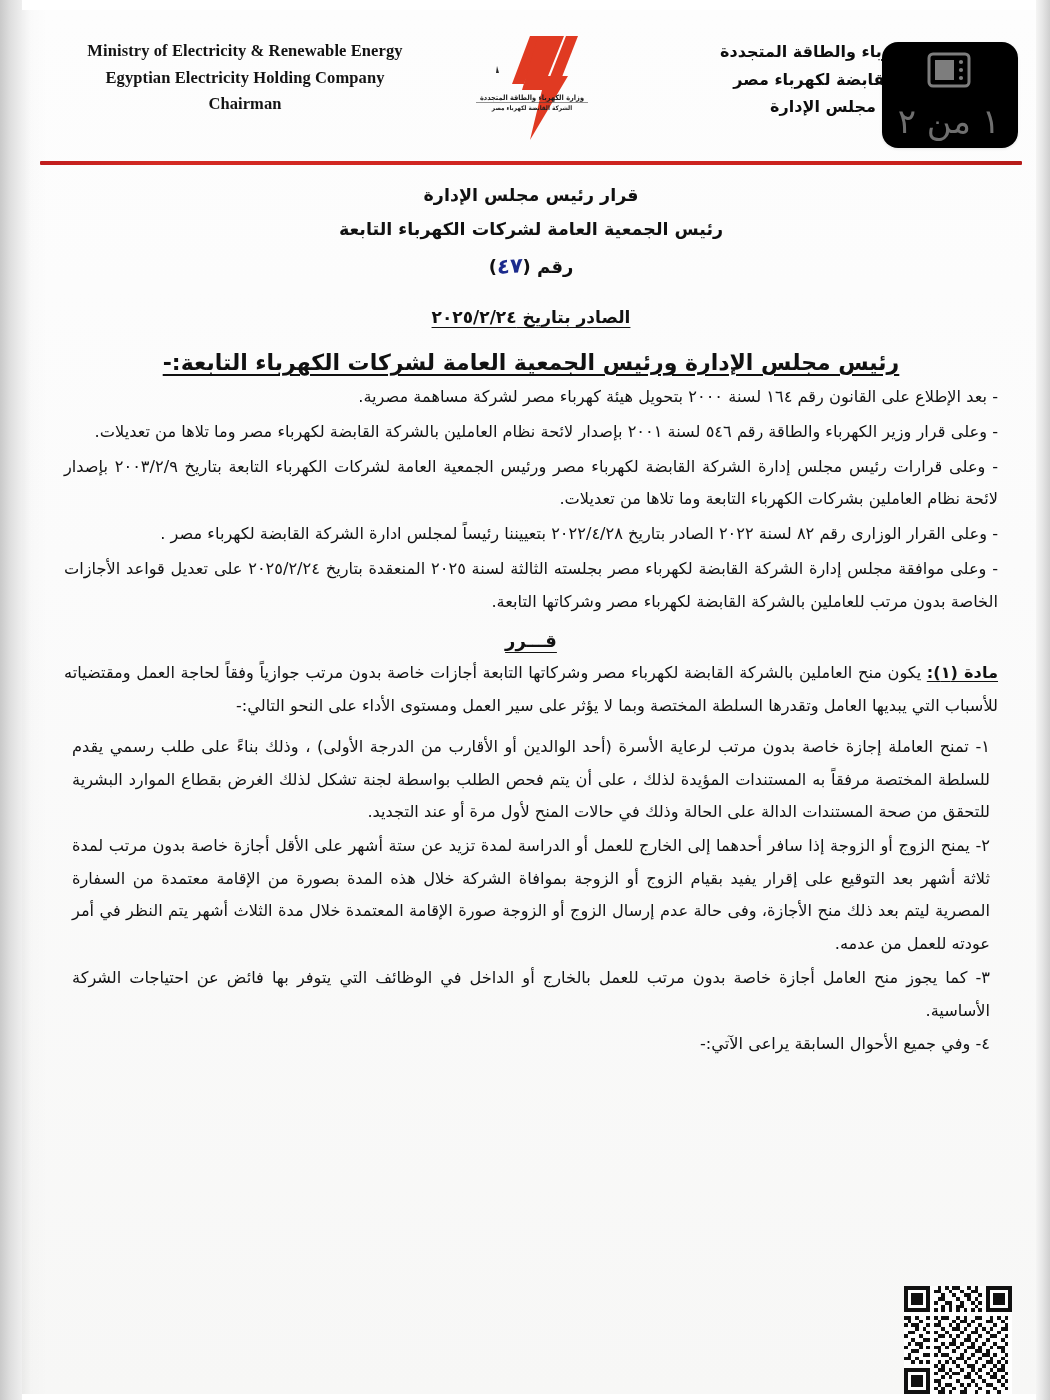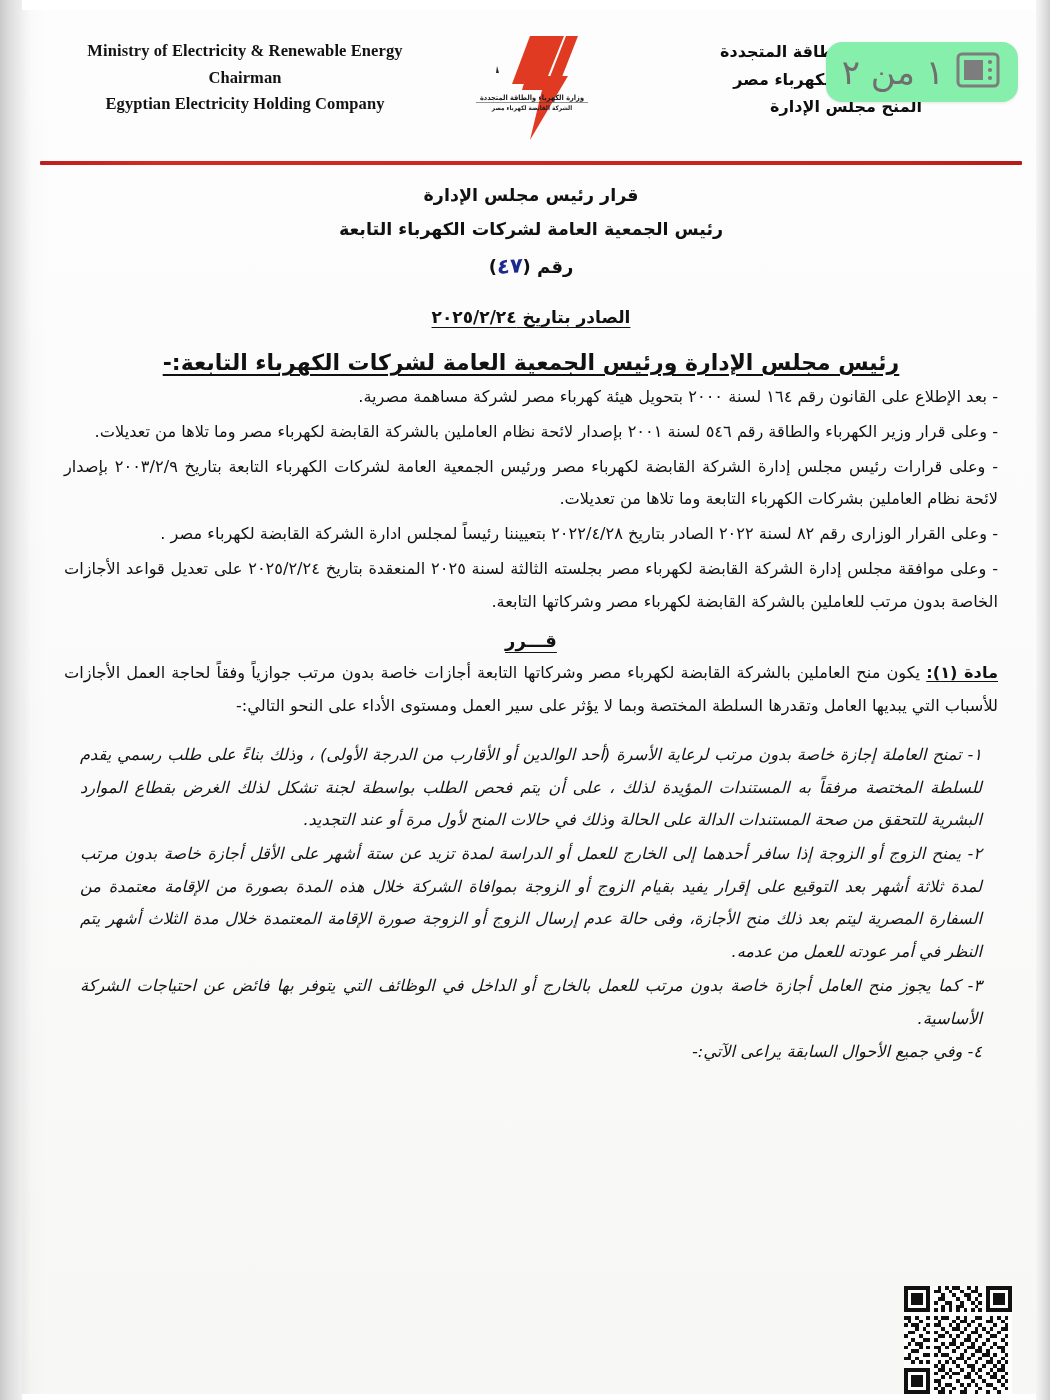--- a/index.html
+++ b/index.html
@@ -191,21 +191,21 @@
     text-align: justify;
     padding: 0 4px;
     margin: 0;
   }
   .article-label {
     font-weight: bold;
     text-decoration: underline;
     text-underline-offset: 3px;
   }
 
-  .clause-list { margin: 16px; padding: 0; list-style: none; font-style: italic; }
+  .clause-list { margin: 8px; padding: 0; list-style: none; }
   .clause {
     font-size: 16.2px;
     line-height: 2.02;
     text-align: justify;
     padding: 0 4px;
     margin: 0 0 1px 0;
   }
   .clause.sub { padding-right: 26px; }
 
   
@@ -219,24 +219,25 @@
 
   
   .page-indicator {
     position: absolute;
     right: 32px;
     top: 42px;
     display: flex;
     align-items: center;
     gap: 12px;
     padding: 10px 18px 10px 16px;
-    background: #86efac;
+    background: #000000;
     border-radius: 16px;
     box-shadow: 0 1px 3px rgba(0,0,0,0.10);
     direction: rtl;
+    flex-direction: column;
   }
   .page-indicator .pi-text {
     font-family: "DejaVu Sans", "Liberation Sans", sans-serif;
     font-size: 34px;
     font-weight: 400;
     color: #6f6f6f;
     line-height: 1;
     letter-spacing: 1px;
   }
   .page-indicator .pi-icon { display: block; }
@@ -247,22 +248,22 @@
 <div id="scan-page">
 
   <div class="paper"></div>
   <div class="gutter-left"></div>
   <div class="gutter-right"></div>
 
   <div class="letterhead">
 
     <div class="lh-en">
       <div>Ministry of Electricity &amp; Renewable Energy</div>
+      <div>Egyptian Electricity Holding Company</div>
       <div>Chairman</div>
-      <div>Egyptian Electricity Holding Company</div>
     </div>
 
     <div class="lh-ar">
       <div>وزارة الكهرباء والطاقة المتجددة</div>
       <div>الشركة القابضة لكهرباء مصر</div>
       <div>المنح مجلس الإدارة</div>
     </div>
   </div>
 
   <div class="logo-wrap">
@@ -300,21 +301,21 @@
     <div class="preamble">
       <p class="preamble-item">- بعد الإطلاع على القانون رقم ١٦٤ لسنة ٢٠٠٠ بتحويل هيئة كهرباء مصر لشركة مساهمة مصرية.</p>
       <p class="preamble-item">- وعلى قرار وزير الكهرباء والطاقة رقم ٥٤٦ لسنة ٢٠٠١ بإصدار لائحة نظام العاملين بالشركة القابضة لكهرباء مصر وما تلاها من تعديلات.</p>
       <p class="preamble-item">- وعلى قرارات رئيس مجلس إدارة الشركة القابضة لكهرباء مصر ورئيس الجمعية العامة لشركات الكهرباء التابعة بتاريخ ٢٠٠٣/٢/٩ بإصدار لائحة نظام العاملين بشركات الكهرباء التابعة وما تلاها من تعديلات.</p>
       <p class="preamble-item">- وعلى القرار الوزارى رقم ٨٢ لسنة ٢٠٢٢ الصادر بتاريخ ٢٠٢٢/٤/٢٨ بتعييننا رئيساً لمجلس ادارة الشركة القابضة لكهرباء مصر .</p>
       <p class="preamble-item">- وعلى موافقة مجلس إدارة الشركة القابضة لكهرباء مصر بجلسته الثالثة لسنة ٢٠٢٥ المنعقدة بتاريخ ٢٠٢٥/٢/٢٤ على تعديل قواعد الأجازات الخاصة بدون مرتب للعاملين بالشركة القابضة لكهرباء مصر وشركاتها التابعة.</p>
     </div>
 
     <span class="qarar-word">قـــرر</span>
 
-    <p class="article"><span class="article-label">مادة (١):</span><span> يكون منح العاملين بالشركة القابضة لكهرباء مصر وشركاتها التابعة أجازات خاصة بدون مرتب جوازياً وفقاً لحاجة العمل الأجازات للأسباب التي يبديها العامل وتقدرها السلطة المختصة وبما لا يؤثر على سير العمل ومستوى الأداء على النحو التالي:-</span></p>
+    <p class="article"><span class="article-label">مادة (١):</span><span> يكون منح العاملين بالشركة القابضة لكهرباء مصر وشركاتها التابعة أجازات خاصة بدون مرتب جوازياً وفقاً لحاجة العمل ومقتضياته للأسباب التي يبديها العامل وتقدرها السلطة المختصة وبما لا يؤثر على سير العمل ومستوى الأداء على النحو التالي:-</span></p>
 
     <div class="clause-list">
       <p class="clause">١- تمنح العاملة إجازة خاصة بدون مرتب لرعاية الأسرة (أحد الوالدين أو الأقارب من الدرجة الأولى) ، وذلك بناءً على طلب رسمي يقدم للسلطة المختصة مرفقاً به المستندات المؤيدة لذلك ، على أن يتم فحص الطلب بواسطة لجنة تشكل لذلك الغرض بقطاع الموارد البشرية للتحقق من صحة المستندات الدالة على الحالة وذلك في حالات المنح لأول مرة أو عند التجديد.</p>
       <p class="clause">٢- يمنح الزوج أو الزوجة إذا سافر أحدهما إلى الخارج للعمل أو الدراسة لمدة تزيد عن ستة أشهر على الأقل أجازة خاصة بدون مرتب لمدة ثلاثة أشهر بعد التوقيع على إقرار يفيد بقيام الزوج أو الزوجة بموافاة الشركة خلال هذه المدة بصورة من الإقامة معتمدة من السفارة المصرية ليتم بعد ذلك منح الأجازة، وفى حالة عدم إرسال الزوج أو الزوجة صورة الإقامة المعتمدة خلال مدة الثلاث أشهر يتم النظر في أمر عودته للعمل من عدمه.</p>
       <p class="clause">٣- كما يجوز منح العامل أجازة خاصة بدون مرتب للعمل بالخارج أو الداخل في الوظائف التي يتوفر بها فائض عن احتياجات الشركة الأساسية.</p>
       <p class="clause">٤- وفي جميع الأحوال السابقة يراعى الآتي:-</p>
     </div>
   </div>
 
   <div class="qr-wrap">

